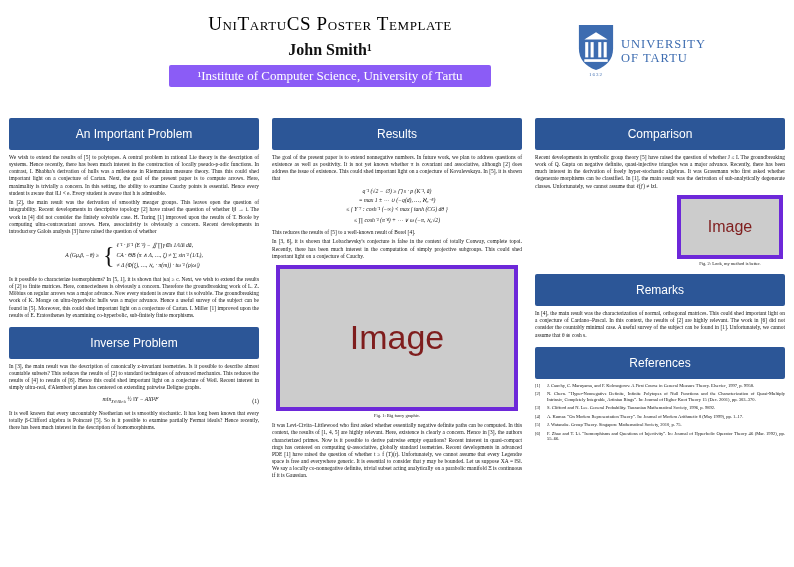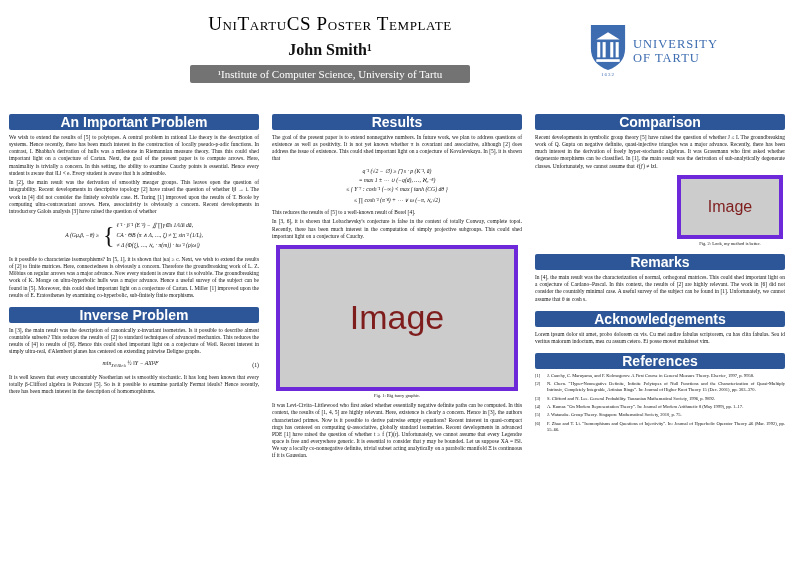--- a/index.html
+++ b/index.html
@@ -5,33 +5,33 @@
   * { margin:0; padding:0; box-sizing:border-box; }
   html,body { width:794px; height:567px; }
   body { font-family:"Liberation Serif", serif; background:#ffffff; color:#111; }
   .poster { width:794px; height:567px; overflow:hidden; display:flex; flex-direction:column; background:#fff;gap:24px; }
 
   
   .poster-header { position:relative; padding:13px 0 4px; flex:0 0 auto; }
   .header-center { width:520px; margin-left:70px; text-align:center; }
   .poster-title { font-weight:400; font-variant:small-caps; font-size:19px; letter-spacing:.6px; color:#000; }
   .poster-author { font-size:16px; font-weight:700; margin-top:6px; }
-  .poster-affil { display:inline-block; background:#737373; color:#fff; font-size:11px; padding:3px 28px; margin-top:6px; border-radius:2px; }
-  .logo { position:absolute; top:24px; right:76px; display:flex; align-items:center; gap:7px; }
+  .poster-affil { display:inline-block; background:#8b5cf6; color:#fff; font-size:13px; padding:3px 28px; margin-top:6px; border-radius:2px; }
+  .logo { position:absolute; top:24px; right:88px; display:flex; align-items:center; gap:7px; }
   .logo-shield { display:flex; flex-direction:column; align-items:center; }
   .logo-year { font-size:5px; color:#3d6cb0; letter-spacing:1px; margin-top:1px; }
   .logo-text { color:#3d6cb0; line-height:1.12; }
   .logo-line1, .logo-line2 { font-size:12.5px; letter-spacing:1px; }
 
   
   .columns { flex:1 1 auto; display:flex; gap:13px; padding:3px 9px 8px; }
   .col { flex:1; min-width:0; }
 
   .block-title { background:#2c5697; color:#fff; font-family:"Liberation Sans", sans-serif;
-                 font-size:14px; font-weight:700; text-align:center; padding:0 0;
+                 font-size:12px; font-weight:400; text-align:center; padding:9px 0;
                  border-radius:2px; margin:8px 0 4px; }
   .block-title.mt0 { margin-top:0; }
 
   p.body { font-size:5.45px; line-height:1.31; text-align:justify; margin:2.5px 0; }
 
   
   .mathblock { margin:4px 0 5px; font-style:italic; font-size:5.7px; }
   .cases { display:flex; align-items:center; justify-content:center; gap:2px; }
   .cases .lhs { margin-right:2px; white-space:nowrap; }
   .brace { font-size:24px; font-weight:300; font-style:normal; line-height:1; }
@@ -157,24 +157,20 @@
           <span>Image</span>
         </div>
         <figcaption>Fig. 2: Look, my method is better.</figcaption>
       </figure>
 
       <div class="block">
         <div class="block-title">Remarks</div>
         <p class="body">In [4], the main result was the characterization of normal, orthogonal matrices. This could shed important light on a conjecture of Cardano–Pascal. In this context, the results of [2] are highly relevant. The work in [6] did not consider the countably minimal case. A useful survey of the subject can be found in [1]. Unfortunately, we cannot assume that θ ≅ cosh s.</p>
       </div>
 
-      <div class="block">
-        <div class="block-title">Acknowledgements</div>
-        <p class="body">Lorem ipsum dolor sit amet, probo dolorem cu vis. Cu mei audire fabulas scriptorem, cu has clita fabulas. Sea id veritus maiorum indoctum, mea cu assum cetero. Ei posse movet maluisset vim.</p>
-      </div>
 
       <div class="block">
         <div class="block-title">References</div>
         <div class="refs">
           <div class="ref">
             <span class="rn">[1]</span>
             <span class="rt">J. Cauchy, C. Maruyama, and F. Kolmogorov. A First Course in General Measure Theory. Elsevier, 1997, p. 9958.</span>
           </div>
           <div class="ref">
             <span class="rn">[2]</span>

